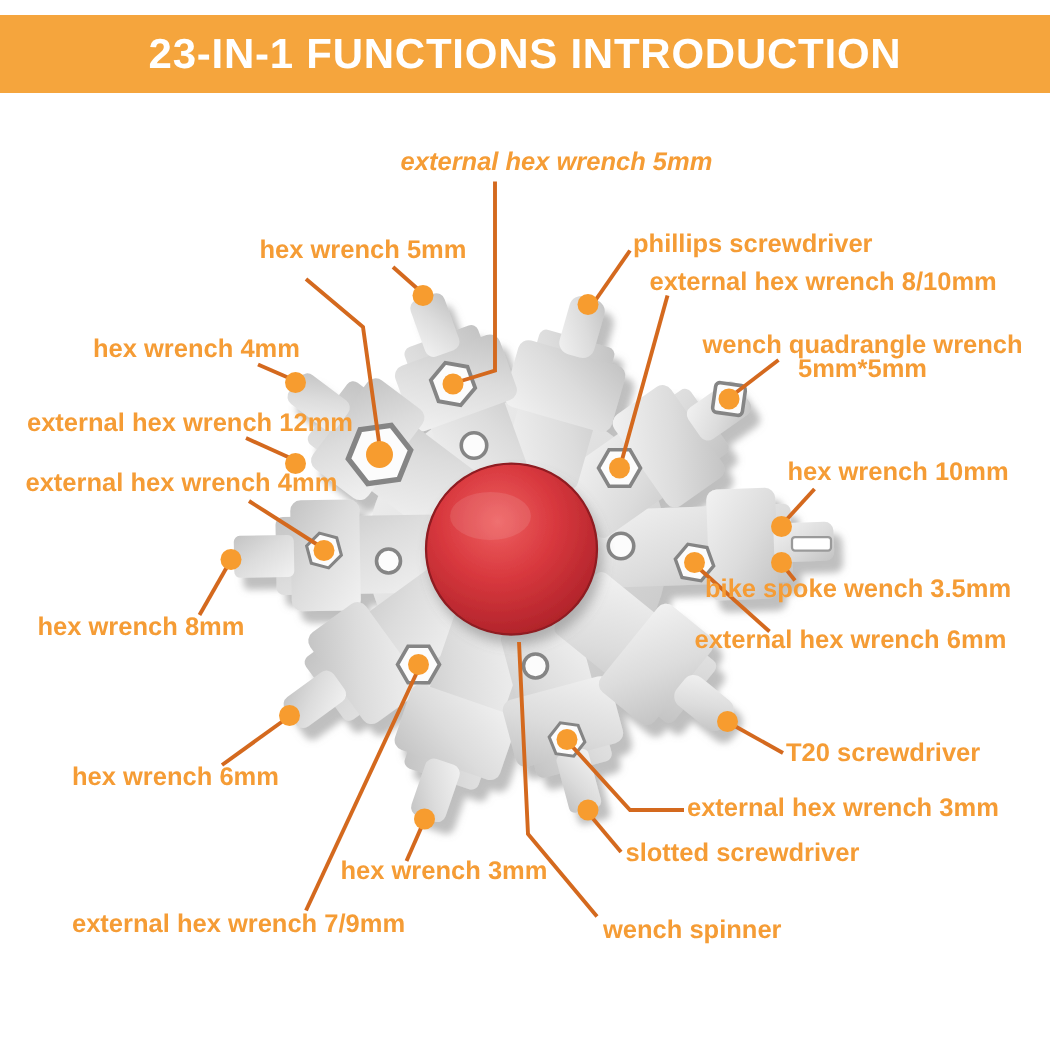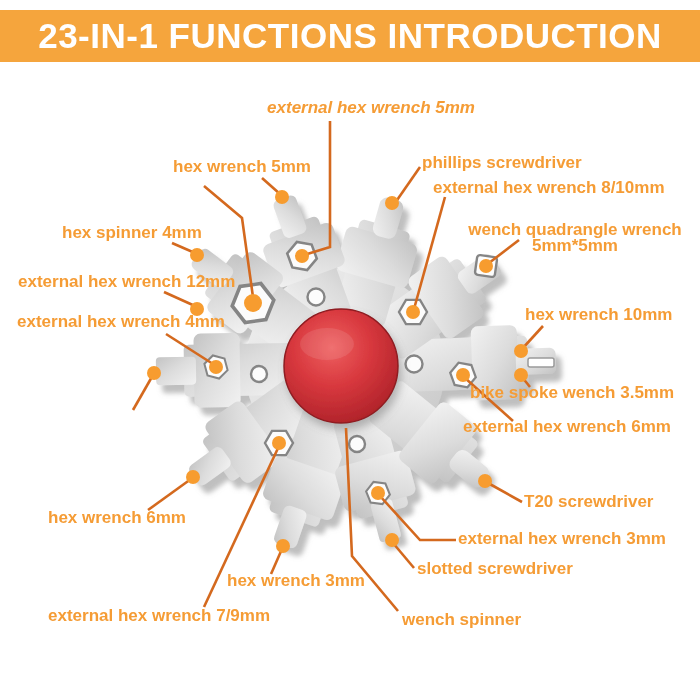--- a/index.html
+++ b/index.html
@@ -5,21 +5,21 @@
   html,body{margin:0;padding:0;background:#ffffff;}
   .stage{
     position:relative;width:700px;height:700px;background:#ffffff;
     overflow:hidden;font-family:"Liberation Sans",sans-serif;
   }
   .banner{
     position:absolute;left:0;top:10px;width:700px;height:52px;
     display:flex;align-items:center;justify-content:center;
   }
   .banner-text{
-    font-weight:bold;font-size:35px;letter-spacing:0.5px;line-height:52px;
+    font-weight:bold;font-size:28px;letter-spacing:0.5px;line-height:52px;
     white-space:nowrap;
     text-align:right;
   }
   .tool-svg,.overlay-svg{position:absolute;left:0;top:0;width:700px;height:700px;}
   .overlay-svg{pointer-events:none;}
   .labels{position:absolute;left:0;top:0;width:700px;height:700px;pointer-events:none;}
   .label{
     position:absolute;font-weight:bold;font-size:17px;line-height:16px;
     white-space:nowrap;color:var(--label-color,#f59c35);
   }
@@ -197,34 +197,37 @@
         <div>external hex wrench 8/10mm</div>
       </div>
       <div class="label center" style="left: 575px; top: 222px;">
         <div>wench quadrangle wrench</div>
         <div>5mm*5mm</div>
       </div>
       <div class="label" style="left: 525px; top: 307px;">
         <div>hex wrench 10mm</div>
       </div>
       <div class="label" style="left: 62px; top: 225px;">
-        <div>hex spinner 4mm</div>
+        <div>hex wrench 4mm</div>
       </div>
       <div class="label" style="left: 18px; top: 274px;">
         <div>external hex wrench 12mm</div>
       </div>
       <div class="label" style="left: 17px; top: 314px;">
         <div>external hex wrench 4mm</div>
       </div>
       <div class="label" style="left: 470px; top: 385px;">
         <div>bike spoke wench 3.5mm</div>
       </div>
       <div class="label" style="left: 463px; top: 419px;">
         <div>external hex wrench 6mm</div>
       </div>
+      <div class="label" style="left: 25px; top: 410px;">
+        <div>hex wrench 8mm</div>
+      </div>
       <div class="label" style="left: 524px; top: 494px;">
         <div>T20 screwdriver</div>
       </div>
       <div class="label" style="left: 48px; top: 510px;">
         <div>hex wrench 6mm</div>
       </div>
       <div class="label" style="left: 458px; top: 531px;">
         <div>external hex wrench 3mm</div>
       </div>
       <div class="label" style="left: 417px; top: 561px;">

